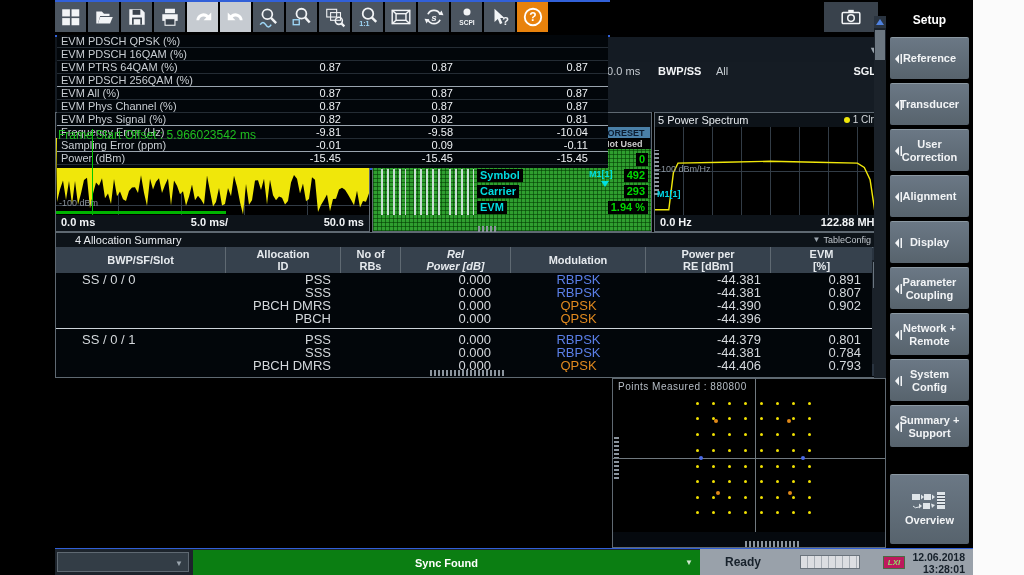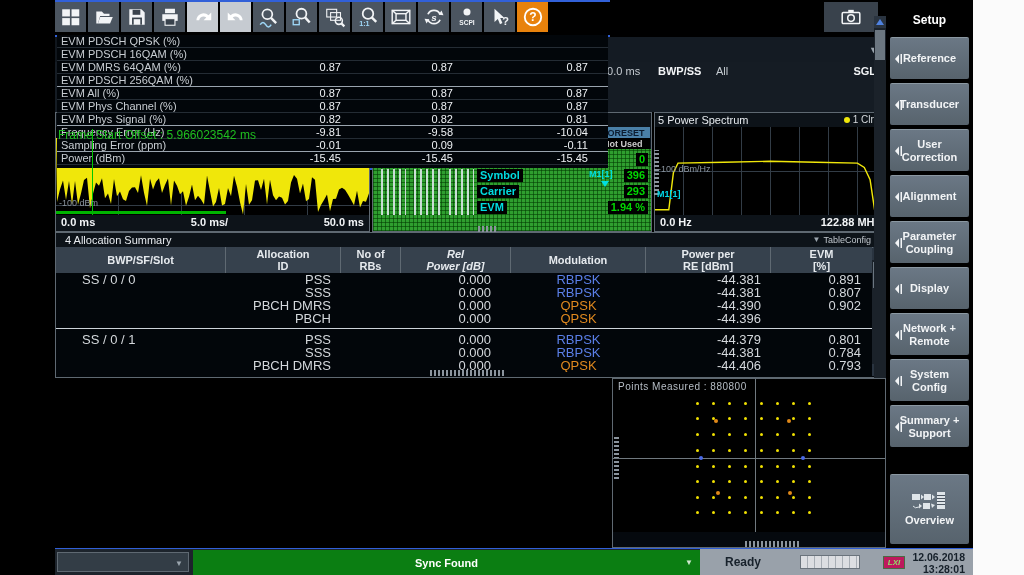--- a/index.html
+++ b/index.html
@@ -74,21 +74,21 @@
   #ps-plot{position:relative;height:88px;background:#000;overflow:hidden;
     background-image:linear-gradient(#323c46,#323c46),
       repeating-linear-gradient(90deg,transparent 0 28px,#323c46 28px 29px);
     background-size:100% 1px,100% 100%;background-position:0 44px,0 0;background-repeat:no-repeat,repeat;}
   .ps-marker{position:absolute;right:3px;top:1px;text-align:right;font-size:11px;font-weight:bold;color:#00d8e8;line-height:13px;z-index:4;}
   .ps-ref{position:absolute;left:3px;top:37px;font-size:9px;color:#8a949e;z-index:4;}
   .ps-m1{position:absolute;left:2px;top:62px;font-size:9px;font-weight:bold;color:#00d8e8;z-index:4;}
 
   
   #p-allocsum{left:0;top:232px;width:831px;height:146px;}
-  .as-title{height:14px;line-height:14px;font-size:11px;padding-left:9px;background:#0d1319;display:flex;}
+  .as-title{height:14px;line-height:14px;font-size:11px;padding-left:19px;background:#0d1319;display:flex;}
   .tcfg{margin-left:auto;padding-right:14px;font-size:9px;color:#c0c6cc;display:flex;align-items:center;gap:3px;}
   .caret{font-size:8px;color:#9aa4ad;}
   .as-header{display:flex;height:26px;background:#36414d;font-weight:bold;font-size:11px;}
   .as-h{display:flex;align-items:center;justify-content:center;text-align:center;border-right:1px solid #5f6972;white-space:pre-line;line-height:12px;}
   .as-body{position:relative;height:104px;overflow:hidden;background:#02060a;}
   .as-row{display:flex;height:13px;font-size:13px;line-height:13px;color:#d4d8dc;}
   .as-c{white-space:nowrap;overflow:hidden;}
   .sepline{height:1px;background:#cdd3d9;margin:3px 0 4px;}
   .vscroll{position:absolute;width:12px;background:#1b222a;}
   .vs-btn{position:absolute;left:0;width:12px;height:12px;background:#2a3440;display:flex;align-items:center;justify-content:center;}
@@ -363,21 +363,21 @@
           <div class="hatch" style="left: 8px; width: 25px;"></div>
           <div class="hatch" style="left: 41px; width: 27px;"></div>
           <div class="hatch" style="left: 76px; width: 25px;"></div>
           <div class="am-row" style="top: 4px;">
             <span class="am-box am-lab" style="left: 64px;">M1[1]</span>
             <span class="am-box am-lab" style="left: 104px;">SS/PBCH Block</span>
             <span class="am-box am-val">0</span>
           </div>
           <div class="am-row" style="top: 20px;">
             <span class="am-box am-lab" style="left: 104px;">Symbol</span>
-            <span class="am-box am-val">396</span>
+            <span class="am-box am-val">492</span>
           </div>
           <div class="am-row" style="top: 36px;">
             <span class="am-box am-lab" style="left: 104px;">Carrier</span>
             <span class="am-box am-val">293</span>
           </div>
           <div class="am-row" style="top: 52px;">
             <span class="am-box am-lab" style="left: 104px;">EVM</span>
             <span class="am-box am-val">1.94 %</span>
           </div>
           <span class="am-mk">M1[1]</span>
@@ -526,21 +526,21 @@
             <div class="rs-val" style="width: 112px; padding-right: 8px;"></div>
             <div class="rs-val" style="width: 135px; padding-right: 8px;"></div>
           </div>
           <div class="rs-row">
             <div style="width: 180px; padding-left: 4px;">EVM PDSCH 16QAM (%)</div>
             <div class="rs-val" style="width: 112px; padding-right: 8px;"></div>
             <div class="rs-val" style="width: 112px; padding-right: 8px;"></div>
             <div class="rs-val" style="width: 135px; padding-right: 8px;"></div>
           </div>
           <div class="rs-row">
-            <div style="width: 180px; padding-left: 4px;">EVM DMRS 64QAM (%)</div>
+            <div style="width: 180px; padding-left: 4px;">EVM PTRS 64QAM (%)</div>
             <div class="rs-val" style="width: 112px; padding-right: 8px;">0.87</div>
             <div class="rs-val" style="width: 112px; padding-right: 8px;">0.87</div>
             <div class="rs-val" style="width: 135px; padding-right: 8px;">0.87</div>
           </div>
           <div class="rs-row sep">
             <div style="width: 180px; padding-left: 4px;">EVM PDSCH 256QAM (%)</div>
             <div class="rs-val" style="width: 112px; padding-right: 8px;"></div>
             <div class="rs-val" style="width: 112px; padding-right: 8px;"></div>
             <div class="rs-val" style="width: 135px; padding-right: 8px;"></div>
           </div>
@@ -693,26 +693,26 @@
             <rect x="6.5" y="1.5" width="1.5" height="10" fill="#f2f4f6"></rect>
           </svg><span style="white-space:pre-line">User
 Correction</span></div>
         <div class="sb-btn"><svg class="sb-arrow" width="9" height="13" viewBox="0 0 9 13">
             <polygon points="5,2 1,6.5 5,11" fill="#f2f4f6"></polygon>
             <rect x="6.5" y="1.5" width="1.5" height="10" fill="#f2f4f6"></rect>
           </svg><span style="white-space:pre-line">Alignment</span></div>
         <div class="sb-btn"><svg class="sb-arrow" width="9" height="13" viewBox="0 0 9 13">
             <polygon points="5,2 1,6.5 5,11" fill="#f2f4f6"></polygon>
             <rect x="6.5" y="1.5" width="1.5" height="10" fill="#f2f4f6"></rect>
+          </svg><span style="white-space:pre-line">Display</span></div>
+        <div class="sb-btn"><svg class="sb-arrow" width="9" height="13" viewBox="0 0 9 13">
+            <polygon points="5,2 1,6.5 5,11" fill="#f2f4f6"></polygon>
+            <rect x="6.5" y="1.5" width="1.5" height="10" fill="#f2f4f6"></rect>
           </svg><span style="white-space:pre-line">Parameter
 Coupling</span></div>
-        <div class="sb-btn"><svg class="sb-arrow" width="9" height="13" viewBox="0 0 9 13">
-            <polygon points="5,2 1,6.5 5,11" fill="#f2f4f6"></polygon>
-            <rect x="6.5" y="1.5" width="1.5" height="10" fill="#f2f4f6"></rect>
-          </svg><span style="white-space:pre-line">Display</span></div>
         <div class="sb-btn"><svg class="sb-arrow" width="9" height="13" viewBox="0 0 9 13">
             <polygon points="5,2 1,6.5 5,11" fill="#f2f4f6"></polygon>
             <rect x="6.5" y="1.5" width="1.5" height="10" fill="#f2f4f6"></rect>
           </svg><span style="white-space:pre-line">Network +
 Remote</span></div>
         <div class="sb-btn"><svg class="sb-arrow" width="9" height="13" viewBox="0 0 9 13">
             <polygon points="5,2 1,6.5 5,11" fill="#f2f4f6"></polygon>
             <rect x="6.5" y="1.5" width="1.5" height="10" fill="#f2f4f6"></rect>
           </svg><span style="white-space:pre-line">System
 Config</span></div>

